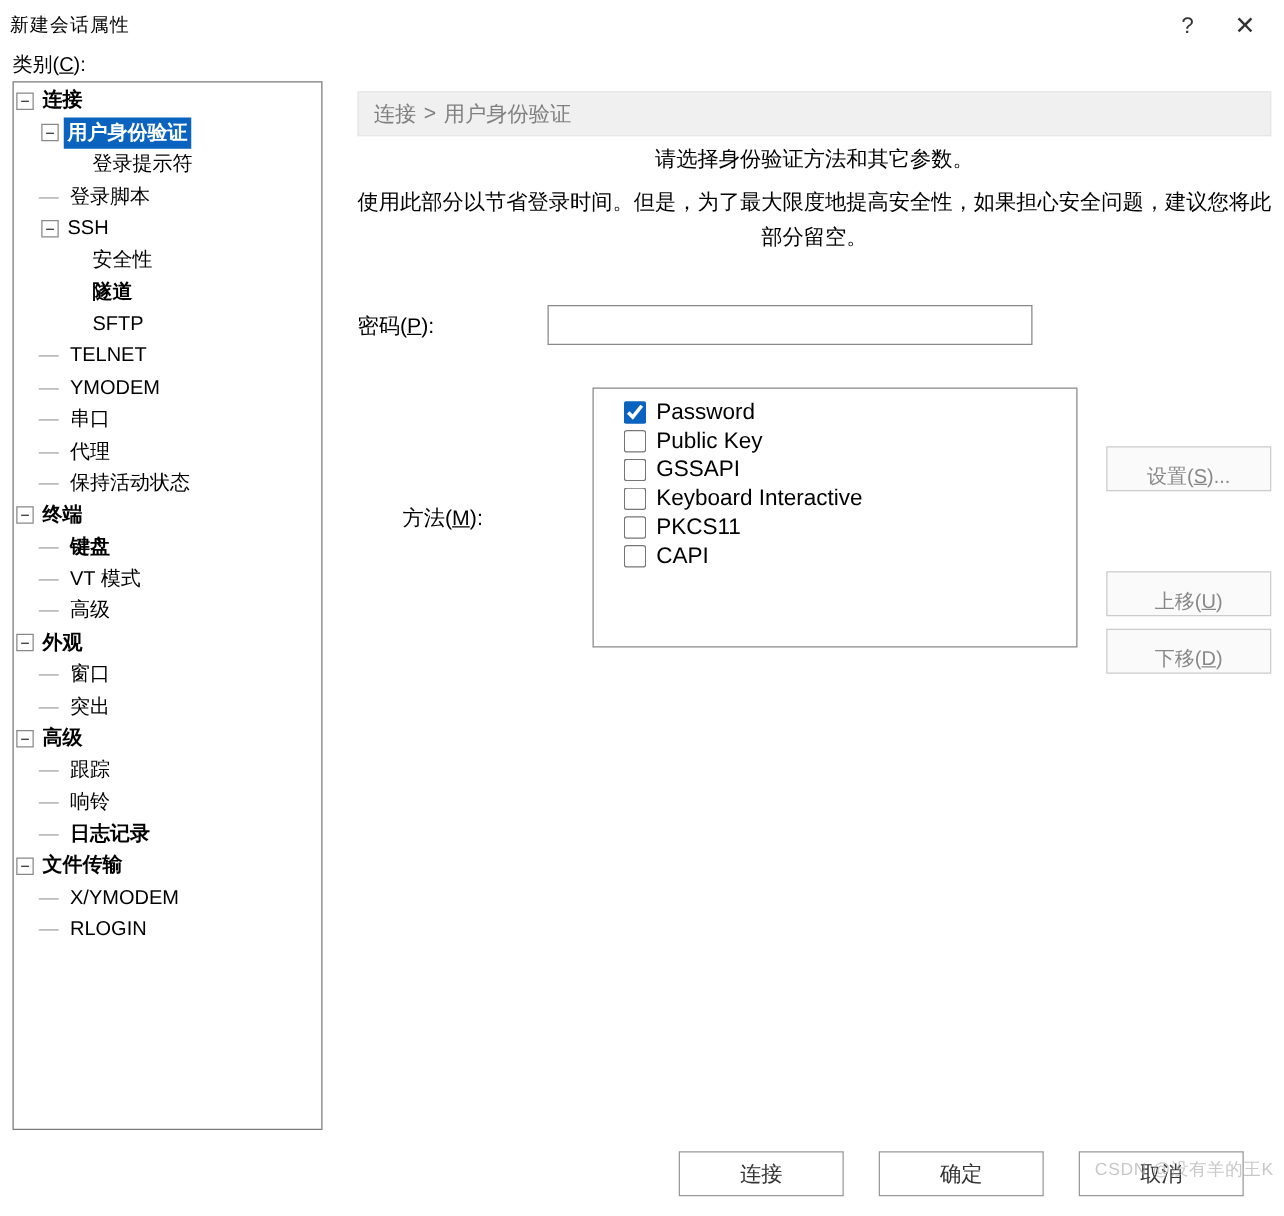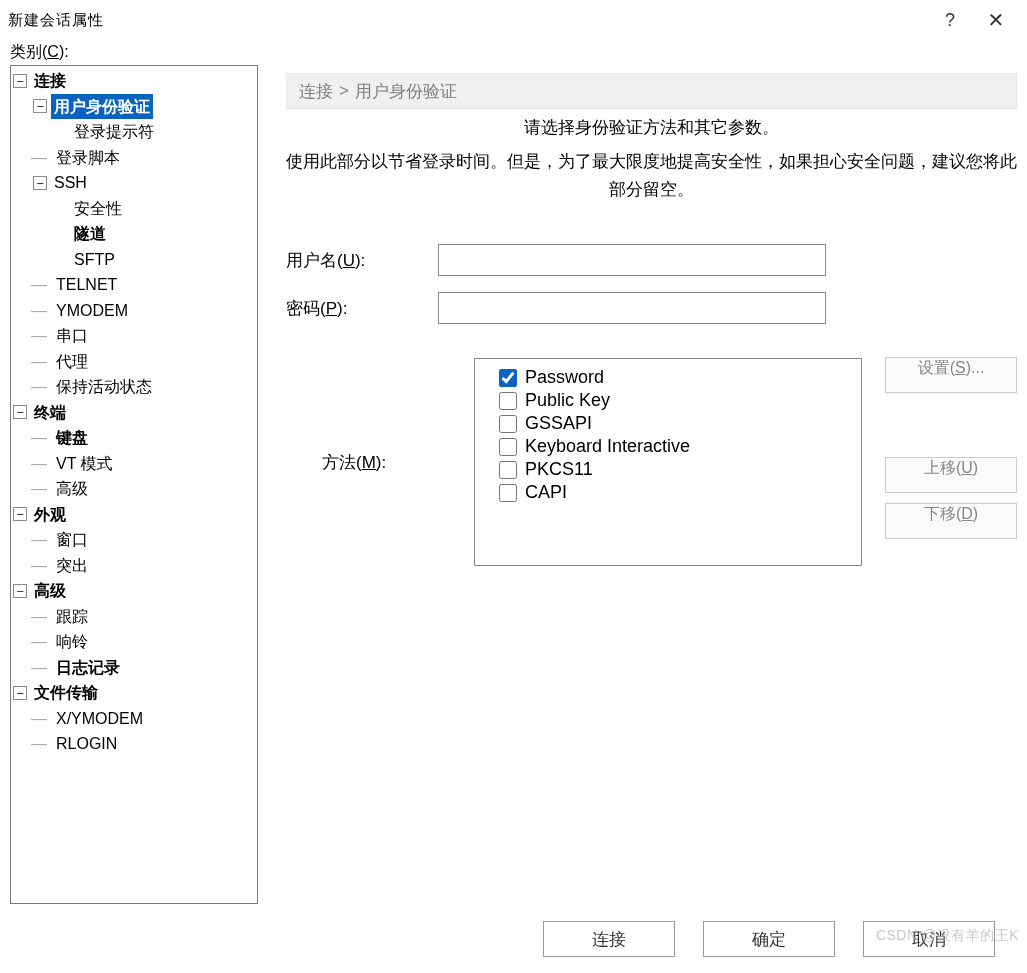--- a/index.html
+++ b/index.html
@@ -30,21 +30,21 @@
     .row { display:flex; margin-bottom:16px; align-items:center; }
     .row .fldlbl { width:152px; font-size:17px; }
     .row .fldlbl u { text-decoration:underline; }
     .row .fldctl { flex:0 0 388px; }
     .txtin { width:100%; height:32px; border:1px solid #888; padding:0 6px; font-size:16px; background:#fff; }
     .row.top { align-items:center;margin-left:36px; }
     .methodbox { border:1px solid #888; width:388px; height:208px; padding:6px 24px; }
     .method { display:flex; align-items:center; margin:2px 0; font-size:18px; }
     .method input { width:18px; height:18px; margin-right:8px; accent-color:#0a64bf; }
     .sidebtns { position:absolute; right:0; top:292px; width:132px; }
-    .sbtn { width:132px; height:36px; border:1px solid #ccc; background:#fafafa; color:#888; font-size:16px; display:flex; align-items:flex-start; justify-content:center; margin-bottom:10px; cursor:default; }
+    .sbtn { width:132px; height:36px; border:1px solid #ccc; background:#fafafa; color:#888; font-size:16px; display:flex; align-items:flex-end; justify-content:center; margin-bottom:10px; cursor:default; }
     .sbtn.u { margin-top:64px; }
     .sbtn span u { text-decoration:underline; }
     .footer { height:70px; display:flex; justify-content:flex-end; align-items:center; padding-right:32px; gap:28px; }
     .fbtn { width:132px; height:36px; border:1px solid #999; background:#fff; color:#333; font-size:17px; display:flex; align-items:center; justify-content:center; cursor:default; }
     .wm { position:fixed; right:8px; bottom:28px; color:rgba(170,170,170,.65); font-size:14px; letter-spacing:.5px; }
   </style>
 </head>
 <body>
 
 <div class="titlebar">
@@ -245,24 +245,20 @@
       <span class="sep">&gt;</span>
       <span class="cur">用户身份验证</span>
     </div>
     <div class="desc">
       <div>请选择身份验证方法和其它参数。</div>
       <div style="height:6px"></div>
       <div>使用此部分以节省登录时间。但是，为了最大限度地提高安全性，如果担心安全问题，建议您将此部分留空。</div>
     </div>
     <div class="form">
       <div class="row">
-        <div class="fldlbl"><span>用户名(</span><u>U</u><span>):</span></div>
-        <div class="fldctl"><input class="txtin" type="text" value="" style=""></div>
-      </div>
-      <div class="row">
         <div class="fldlbl"><span>密码(</span><u>P</u><span>):</span></div>
         <div class="fldctl"><input class="txtin" type="password" value="" style=""></div>
       </div>
       <div class="row top" style="margin-top:34px">
         <div class="fldlbl"><span>方法(</span><u>M</u><span>):</span></div>
         <div class="methodbox" id="mlist">
             <div class="method">
               <input type="checkbox" checked="" style="">
               <span>Password</span>
             </div>

